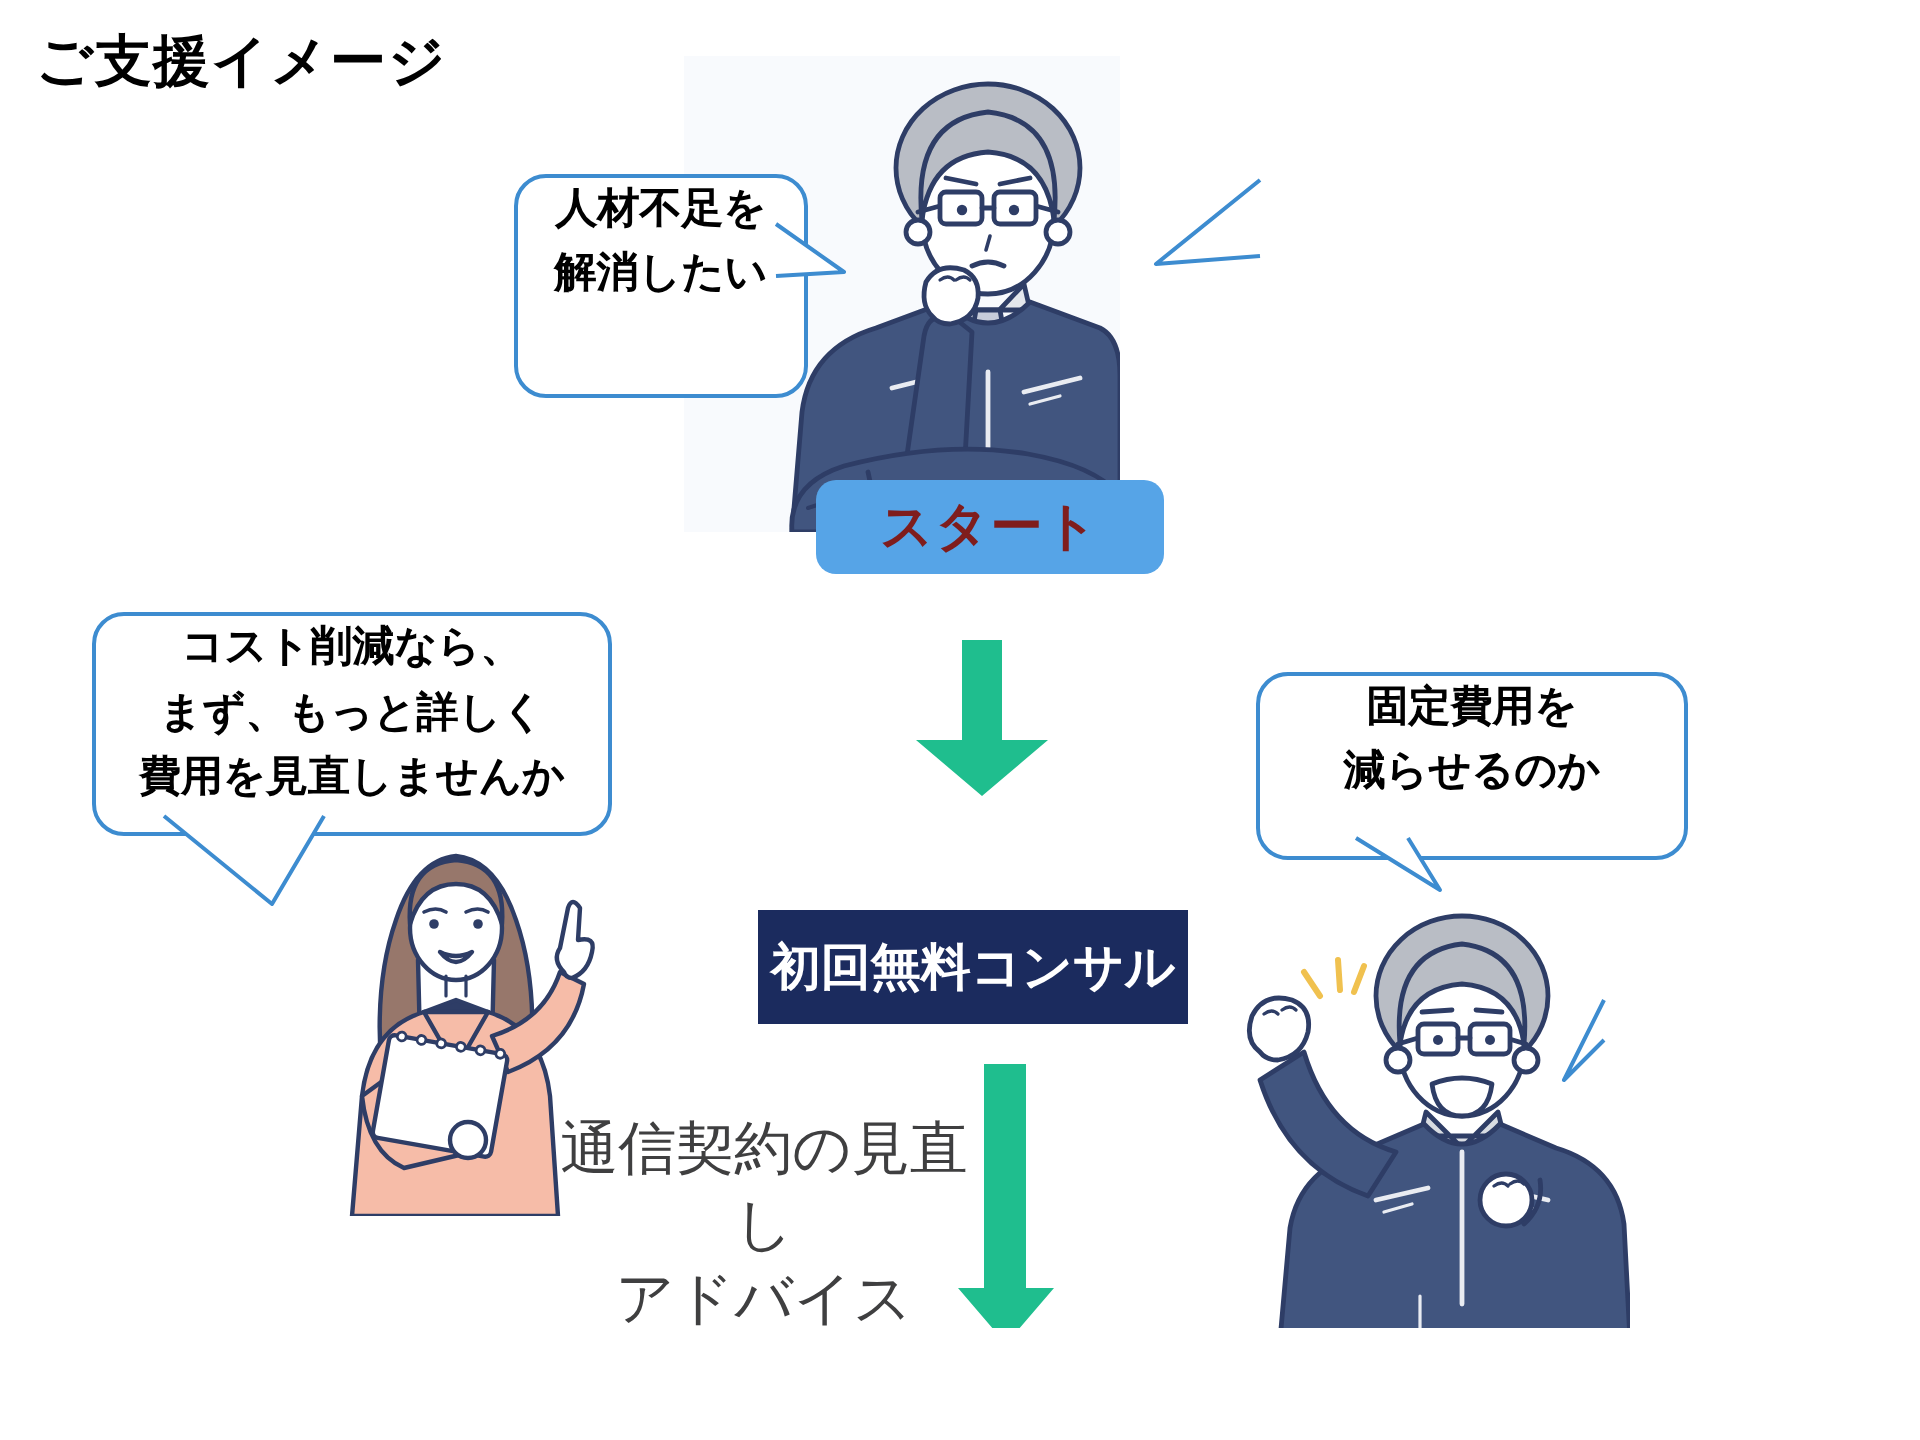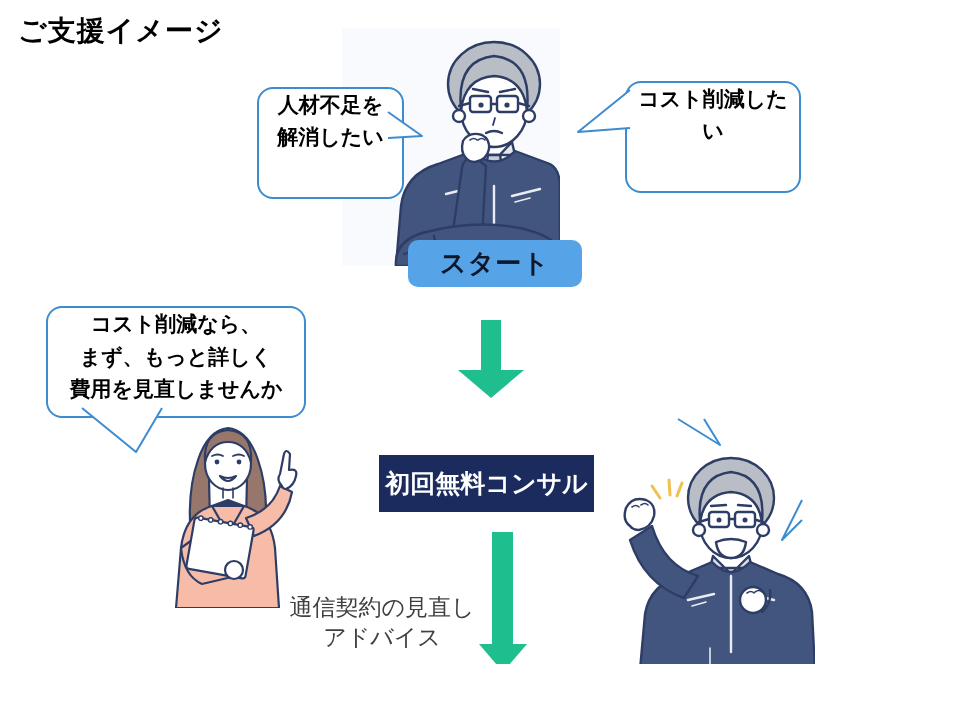--- a/index.html
+++ b/index.html
@@ -19,32 +19,32 @@
     display:flex; align-items:flex-start; justify-content:center;
     text-align:center; white-space:pre-line; font-weight:bold; color:#000000;
     line-height:1.5;
   }
   .tail { position:absolute; z-index:4; }
   .tail path { fill:#ffffff; stroke:#3D8CD0; stroke-width:2; stroke-linejoin:round; }
   .start-btn {
     position:absolute; z-index:5; left:408px; top:240px; width:174px; height:47px;
     background:#56A4E7; border-radius:10px;
     display:flex; align-items:center; justify-content:center;
-    color:#0f172a; font-size:26px; font-weight:bold; letter-spacing:1px;
+    color:#7f1d1d; font-size:26px; font-weight:bold; letter-spacing:1px;
   }
   .consult-box {
     position:absolute; z-index:5; left:379px; top:455px; width:215px; height:57px;
     background:#1B2B5E;
     display:flex; align-items:center; justify-content:center;
     color:#ffffff; font-size:25px; font-weight:bold;
   }
   .note {
     position:absolute; z-index:2; left:272px; top:557px; width:220px;
     text-align:center; white-space:pre-line;
-    font-size:23px; font-weight:normal; color:#3F3F40; line-height:1.3;margin-top:36px;
+    font-size:29px; font-weight:normal; color:#3F3F40; line-height:1.3;
   }
   .b1 { left:257px; top:87px;  width:143px; height:108px; font-size:21px; }
   .b2 { left:625px; top:81px;  width:172px; height:108px; font-size:21px; }
   .b3 { left:46px;  top:306px; width:256px; height:108px; font-size:21px; line-height:1.55; }
   .b4 { left:628px; top:336px; width:212px; height:90px;  font-size:21px; }
   .b5 { left:796px; top:443px; width:152px; height:92px;  font-size:19px; }
 </style>
 </head>
 <body>
 
@@ -153,37 +153,37 @@
   </svg>
 
   <div class="bubble b1">
     <span>人材不足を
 解消したい</span>
   </div>
   <svg class="tail" style="left:386px; top:106px;" width="44" height="44" viewBox="0 0 44 44">
     <path d="M2,6 L36,30 L2,32"></path>
   </svg>
 
-  <div class="bubble b2">
-    <span>コスト削減した
-い</span>
-  </div>
   <svg class="tail" style="left:570px; top:86px;" width="62" height="52" viewBox="0 0 62 52">
     <path d="M60,4 L8,46 L60,42"></path>
   </svg>
 
   <div class="bubble b3">
     <span>コスト削減なら、
 まず、もっと詳しく
 費用を見直しませんか</span>
   </div>
   <svg class="tail" style="left:74px; top:404px;" width="96" height="54" viewBox="0 0 96 54">
     <path d="M8,4 L62,48 L88,4"></path>
   </svg>
 
+  <div class="bubble b4">
+    <span>固定費用を
+減らせるのか</span>
+  </div>
   <svg class="tail" style="left:672px; top:415px;" width="56" height="36" viewBox="0 0 56 36">
     <path d="M6,4 L48,30 L32,4"></path>
   </svg>
 
   <svg class="tail" style="left:776px; top:496px;" width="28" height="48" viewBox="0 0 28 48">
     <path d="M26,4 L6,44 L26,24"></path>
   </svg>
 
   <div class="start-btn">
     <span>スタート</span>

